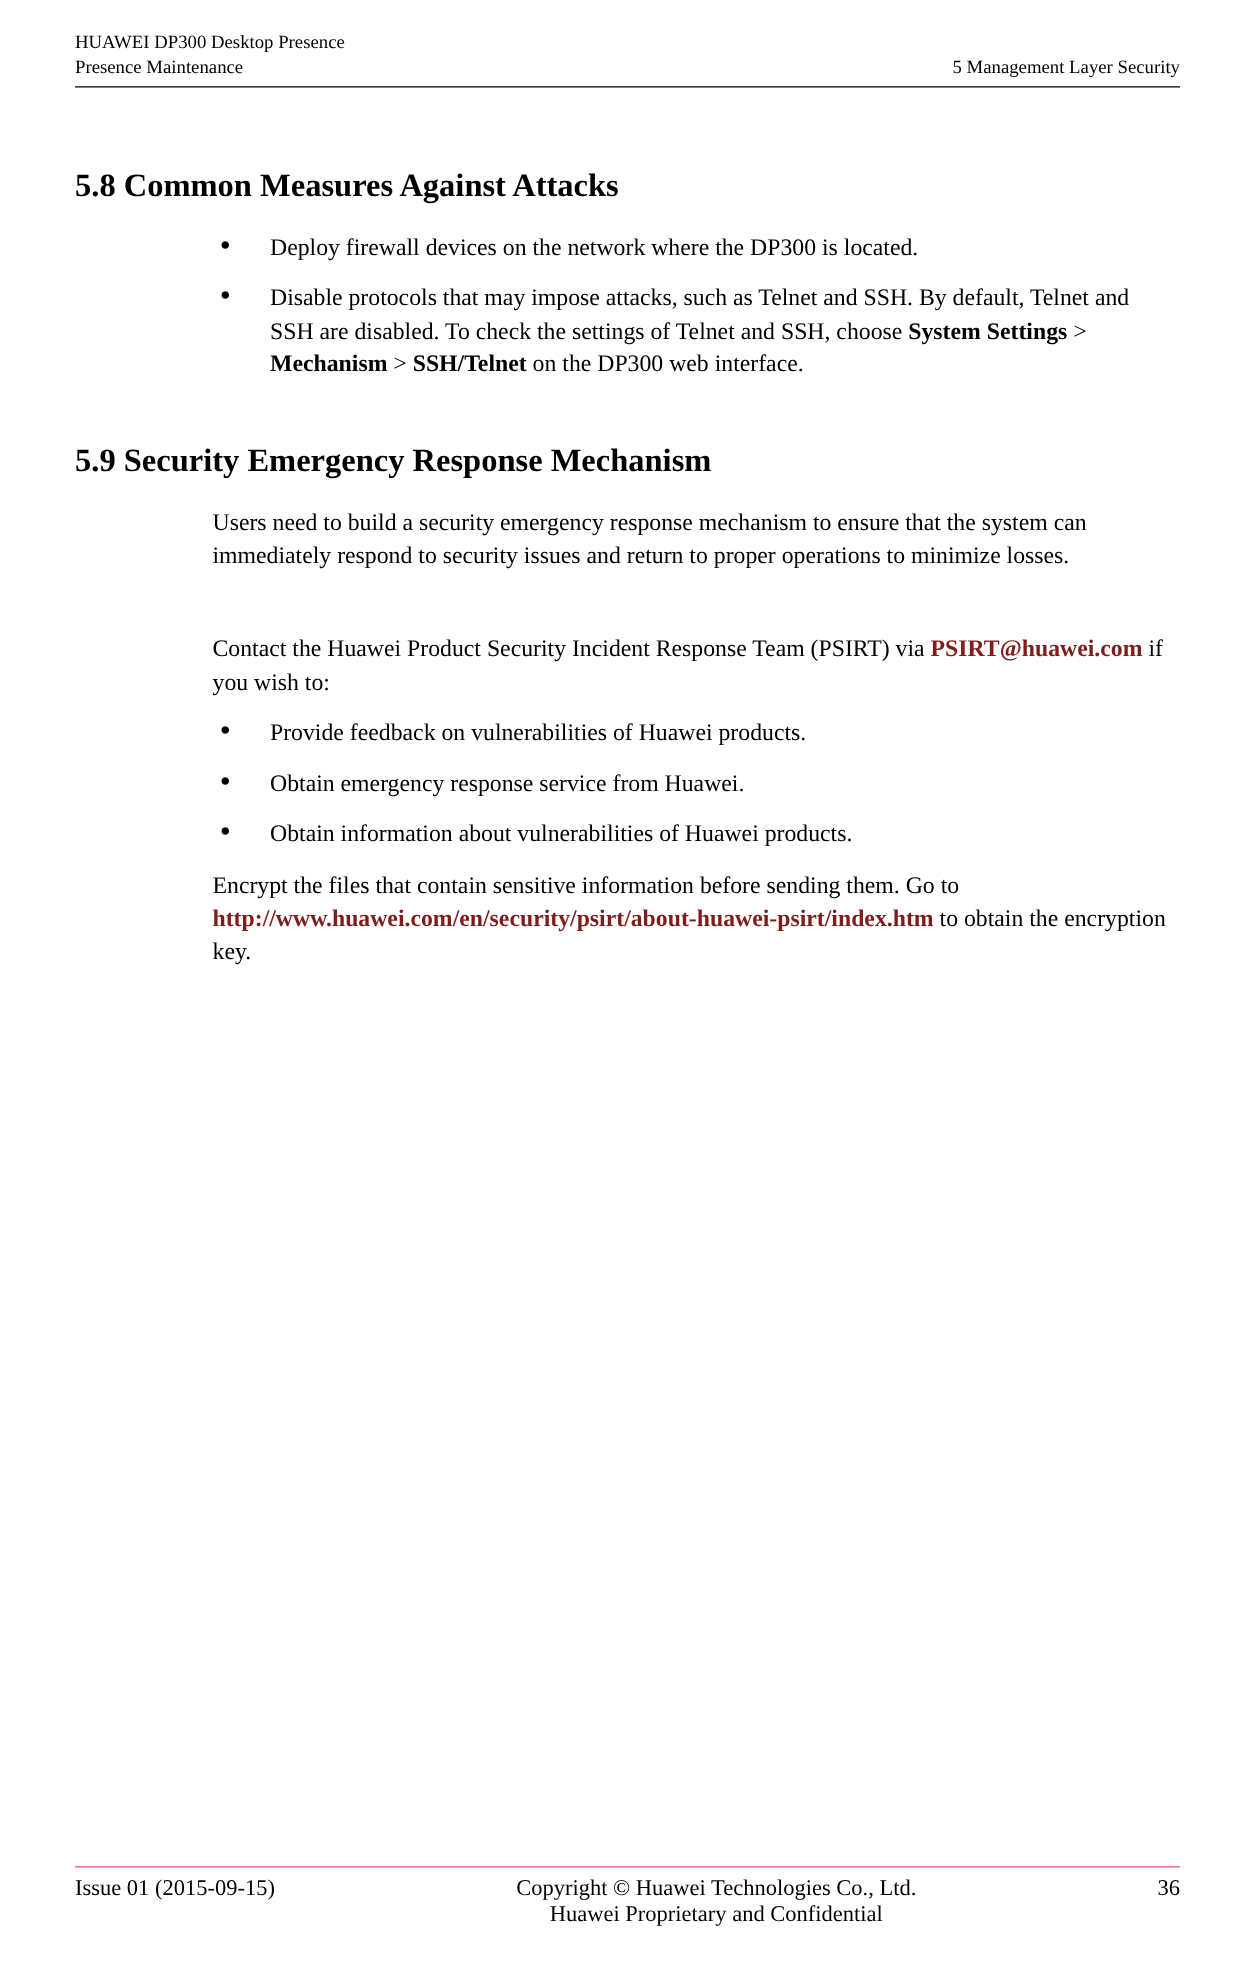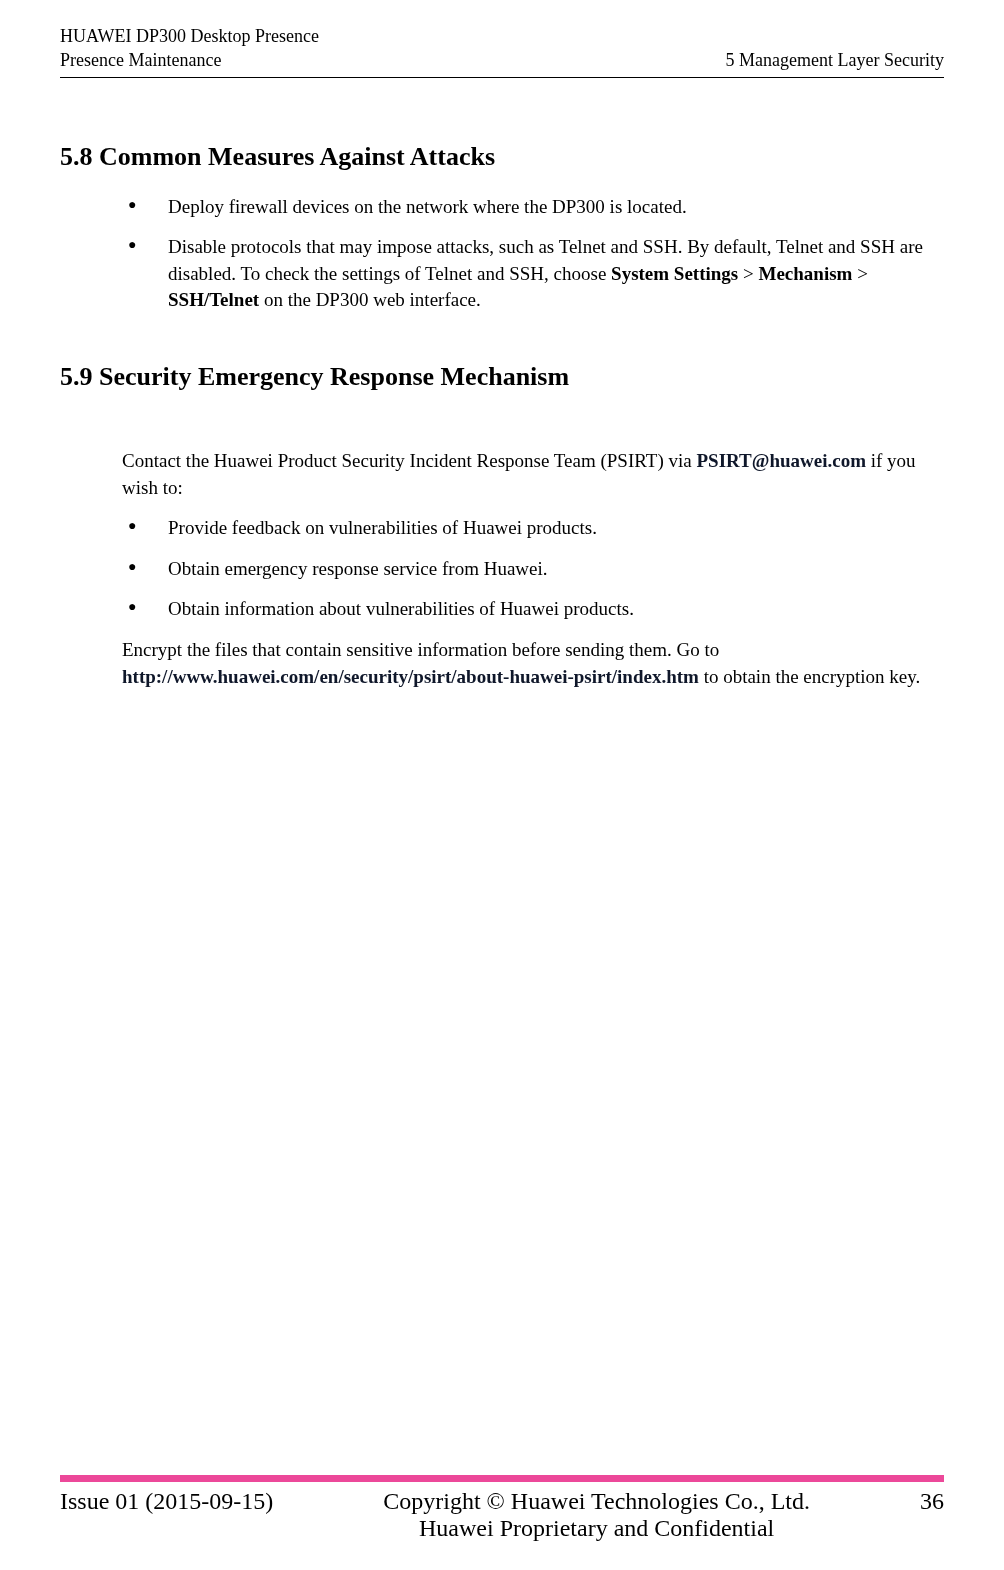--- a/index.html
+++ b/index.html
@@ -14,35 +14,35 @@
     }
     .page {
       padding: 24px 60px 0 60px;
       display: flex;
       flex-direction: column;
     }
     .hdr {
       display: flex;
       justify-content: space-between;
       align-items: flex-end;
-      font-size: 18px;
+      font-size: 15px;
       line-height: 1.35;
       border-bottom: 1px solid #000;
       padding-bottom: 4px;
     }
     .hdr .left { text-align: left; }
     .hdr .right { text-align: left; align-self: flex-end; }
     .content { padding-top: 64px; }
     h2.sec {
       font-family: Georgia, "Times New Roman", serif;
       font-weight: bold;
       font-size: 26px;
       margin: 0 0 22px 0;
     }
-    .body-block { margin-left: 62px; margin-right: 4px; }
+    .body-block { margin-left: 110px; margin-right: 4px; }
     ul.bul { list-style: none; margin: 0 0 0 0; padding: 0; }
     ul.bul > li {
       position: relative;
       padding-left: 46px;
       font-size: 19px;
       line-height: 1.4;
       margin-bottom: 14px;
     }
     ul.bul > li::before {
       content: "●";
@@ -50,33 +50,33 @@
       left: 6px;
       top: 1px;
       font-size: 14px;
     }
     p.para {
       font-size: 19px;
       line-height: 1.4;
       margin-bottom: 14px;
     }
     .bold { font-weight: bold; text-align: center; }
-    a.lnk { color: #0f172a; text-decoration: none; font-weight: bold; }
+    a.lnk { color: #7f1d1d; text-decoration: none; font-weight: bold; }
     .sec-gap { height: 34px; }
     .footer {
       position: absolute;
       bottom: 28px;
       left: 60px;
       right: 60px;
-      border-top: 7px solid #ec4899;
+      border-top: 1px solid #ec4899;
       padding-top: 6px;
       display: flex;
       justify-content: space-between;
       align-items: flex-start;
-      font-size: 24px;
+      font-size: 18px;
     }
     .footer .center { text-align: center; flex: 1; }
     .footer .left, .footer .right { white-space: nowrap; }
   </style>
 </head>
 <body>
 
 <div class="page">
 
   <div class="hdr">
@@ -95,20 +95,23 @@
         <li>Deploy firewall devices on the network where the DP300 is located.</li>
         <li>
           <span>Disable protocols that may impose attacks, such as Telnet and SSH. By default, Telnet and SSH are disabled. To check the settings of Telnet and SSH, choose </span><span class="bold">System Settings</span><span> &gt; </span><span class="bold">Mechanism</span><span> &gt; </span><span class="bold">SSH/Telnet</span><span> on the DP300 web interface.</span>
         </li>
       </ul>
     </div>
 
     <div class="sec-gap"></div>
 
     <h2 class="sec">5.9 Security Emergency Response Mechanism</h2>
+    <div class="body-block">
+      <p class="para">Users need to build a security emergency response mechanism to ensure that the system can immediately respond to security issues and return to proper operations to minimize losses.</p>
+    </div>
 
     <div class="sec-gap"></div>
 
     <div class="body-block">
       <p class="para">
         <span>Contact the Huawei Product Security Incident Response Team (PSIRT) via </span><a class="lnk" href="#">PSIRT@huawei.com</a><span> if you wish to:</span>
       </p>
       <ul class="bul">
         <li>Provide feedback on vulnerabilities of Huawei products.</li>
         <li>Obtain emergency response service from Huawei.</li>

